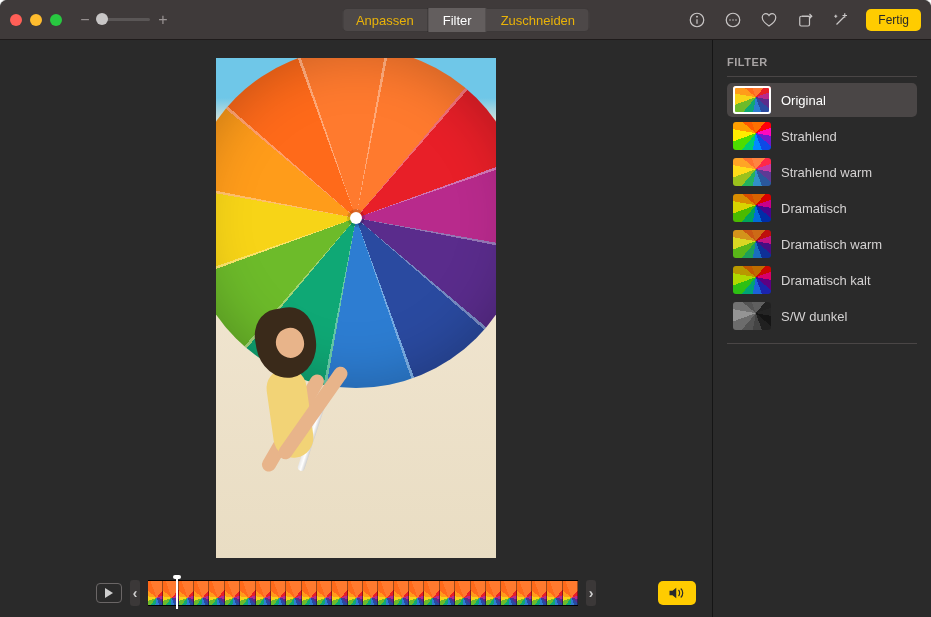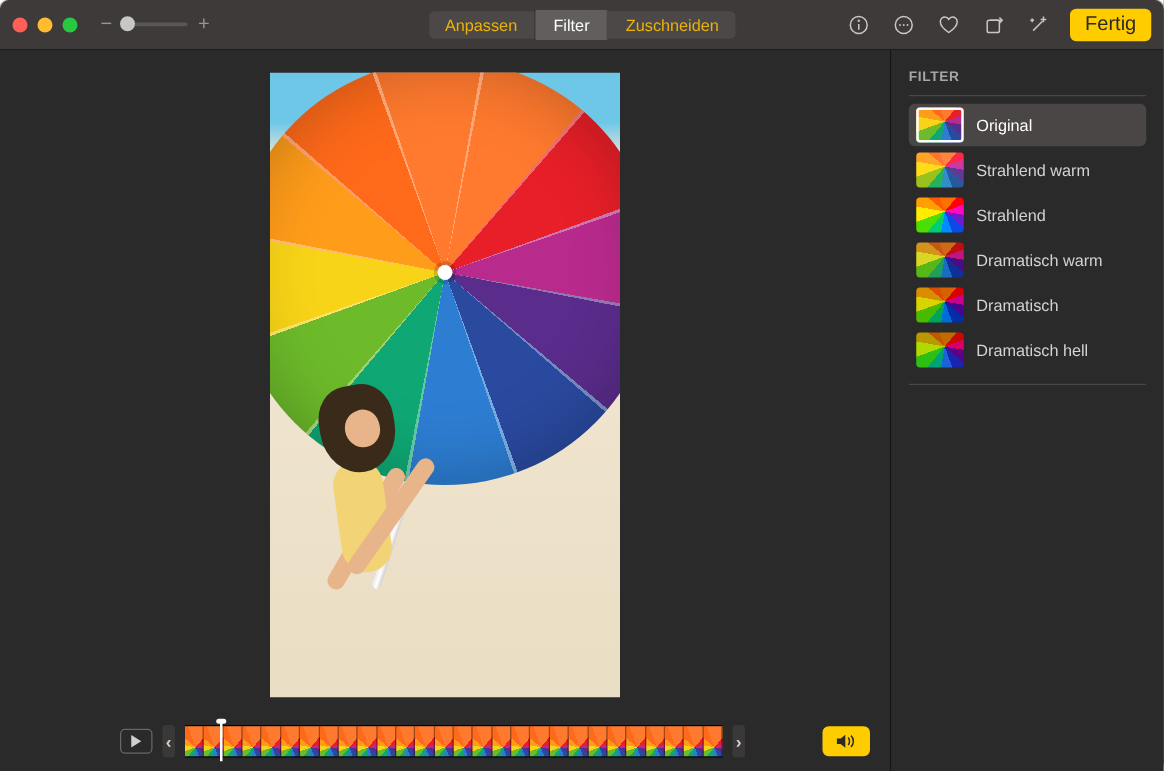--- a/index.html
+++ b/index.html
@@ -37,21 +37,21 @@
     font-size: 13px; padding: 0 14px; cursor: pointer;
     border-right: 1px solid rgba(0,0,0,.25);
   }
   .seg button:last-child { border-right: none; }
   .seg button.active { background: #635e5e; color: #fff; }
   .titlebar-right { margin-left: auto; display: flex; align-items: center; gap: 14px; }
   .tb-icon { width: 22px; height: 22px; display: flex; align-items: center; justify-content: center; color: #c9c6c6; cursor: pointer; }
   .tb-icon svg { width: 18px; height: 18px; stroke: currentColor; fill: none; stroke-width: 1.6; }
   .done-btn {
     background: #ffcc00; color: #2a2a2a; border: none;
-    font-size: 16px; font-weight: 500;
+    font-size: 12px; font-weight: 500;
     padding: 4px 12px; border-radius: 5px; cursor: pointer;
   }
   
   .body { flex: 1; display: flex; min-height: 0; }
   .canvas-area {
     flex: 1; display: flex; flex-direction: column;
     background: #2a2a2a;
     border-right: 1px solid #151515;
   }
   .canvas-main {
@@ -307,36 +307,40 @@
 
     <div class="sidebar">
       <h3>FILTER</h3>
       <hr>
       <div class="filter-list" id="filter-list">
           <div class="filter-item selected">
             <div class="thumb "></div>
             <span>Original</span>
           </div>
           <div class="filter-item">
+            <div class="thumb vivid"></div>
+            <span>Strahlend</span>
+          </div>
+          <div class="filter-item">
             <div class="thumb warm"></div>
             <span>Strahlend warm</span>
           </div>
           <div class="filter-item">
-            <div class="thumb vivid"></div>
-            <span>Strahlend</span>
+            <div class="thumb dram"></div>
+            <span>Dramatisch</span>
           </div>
           <div class="filter-item">
             <div class="thumb dramw"></div>
             <span>Dramatisch warm</span>
           </div>
           <div class="filter-item">
-            <div class="thumb dram"></div>
-            <span>Dramatisch</span>
-          </div>
-          <div class="filter-item">
             <div class="thumb dramc"></div>
-            <span>Dramatisch hell</span>
+            <span>Dramatisch kalt</span>
+          </div>
+          <div class="filter-item">
+            <div class="thumb mono-d"></div>
+            <span>S/W dunkel</span>
           </div>
         </div>
       <hr class="end">
     </div>
   </div>
 </div>
 
 </body></html>

